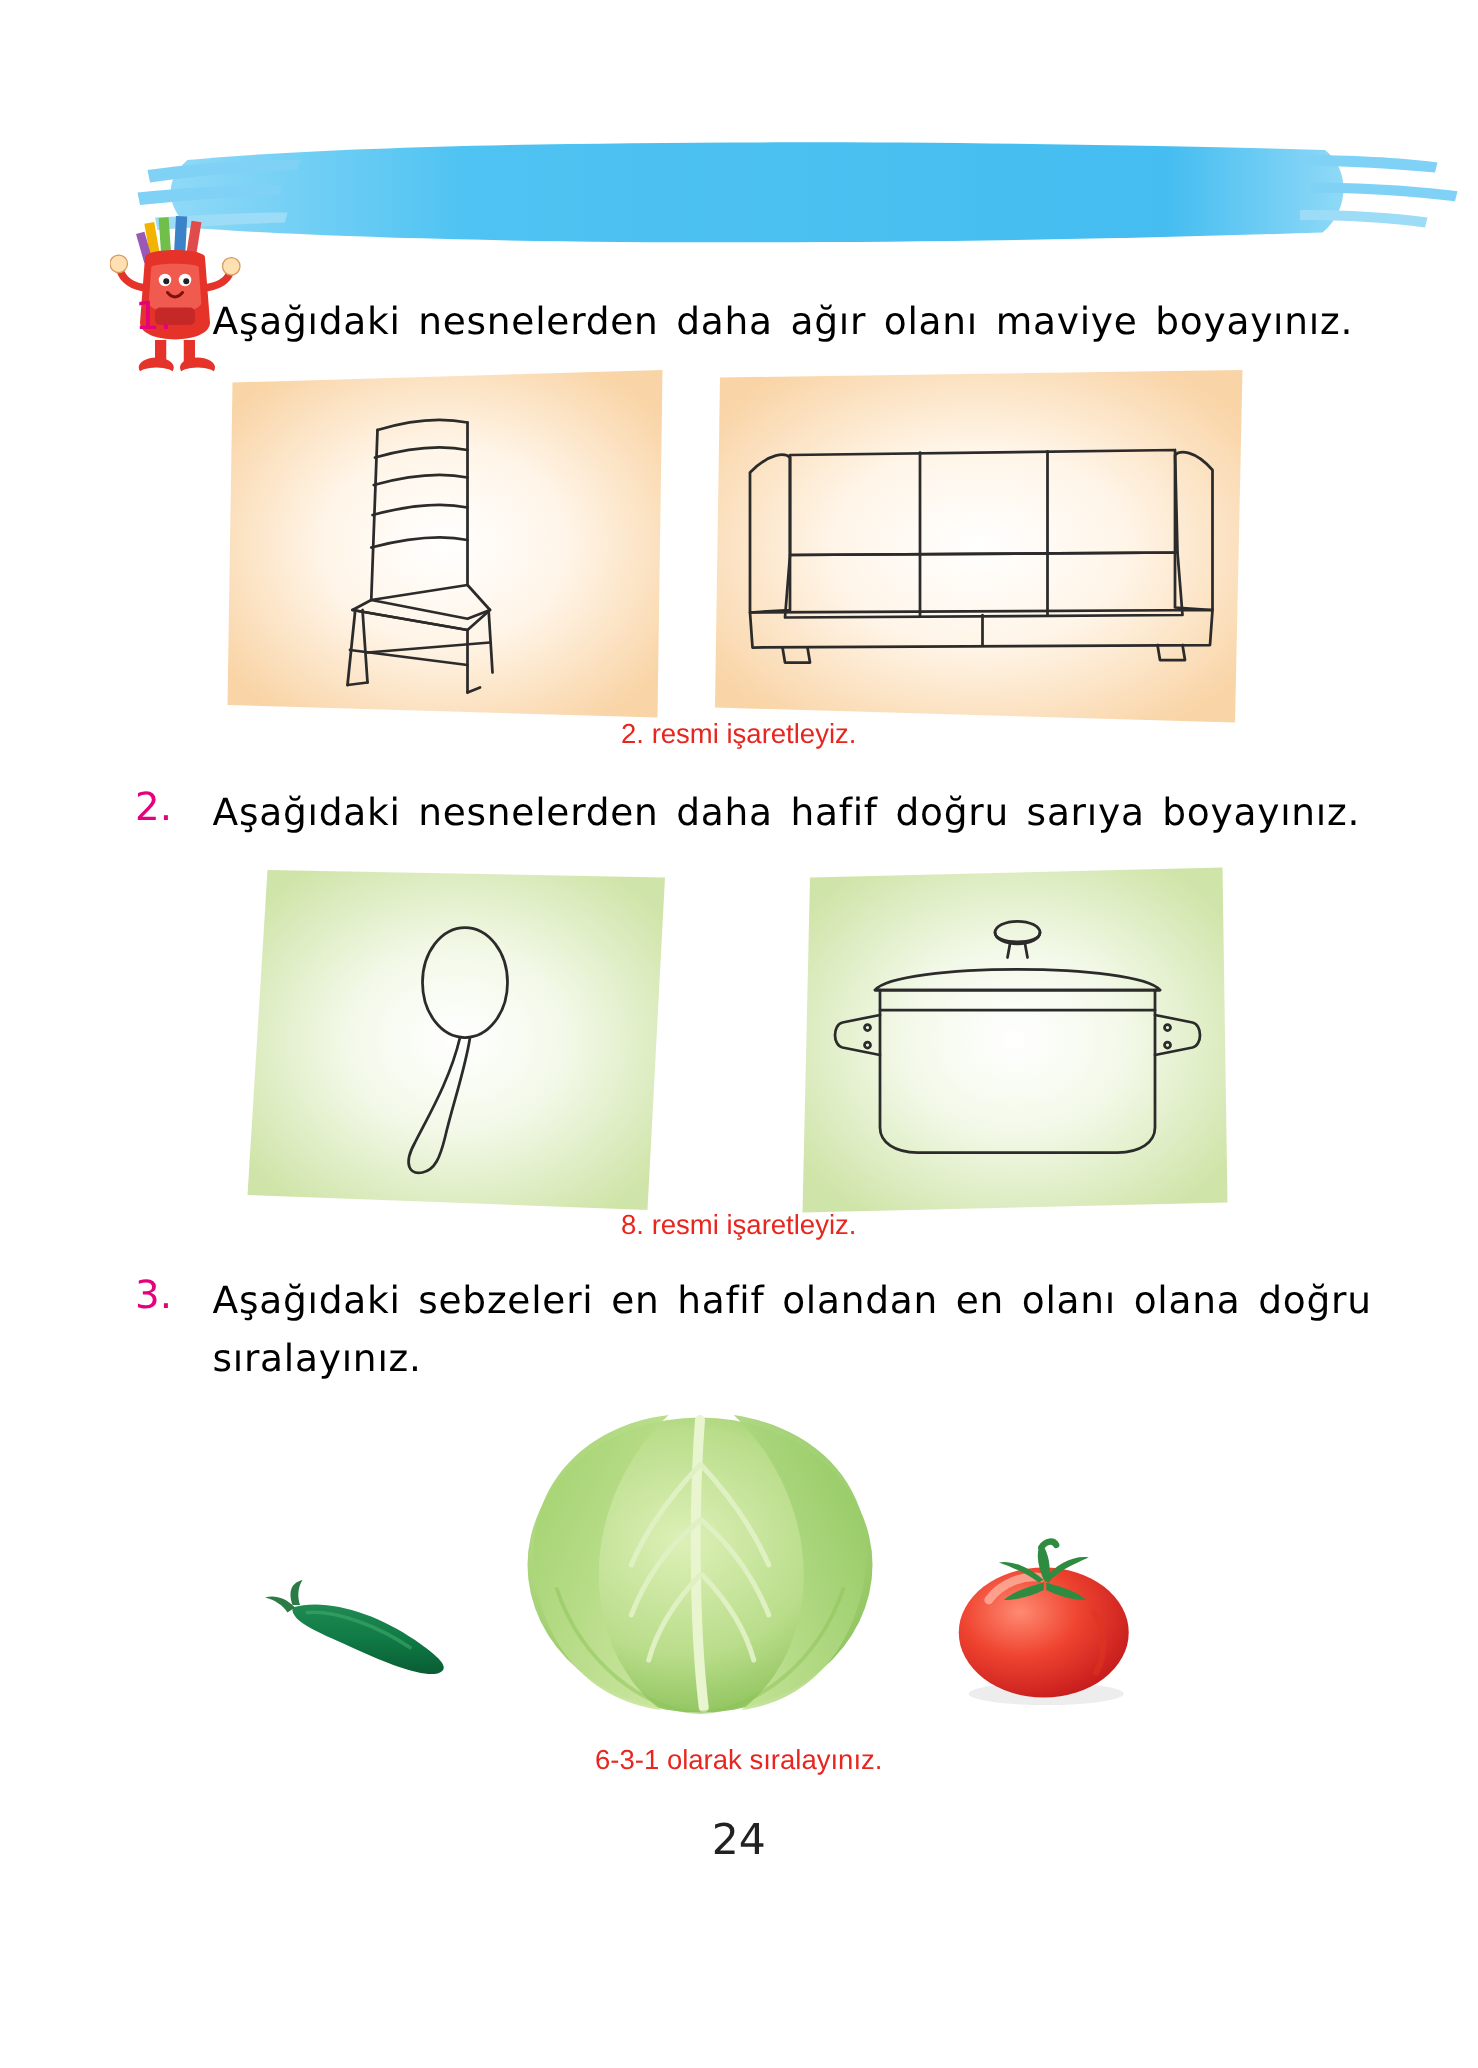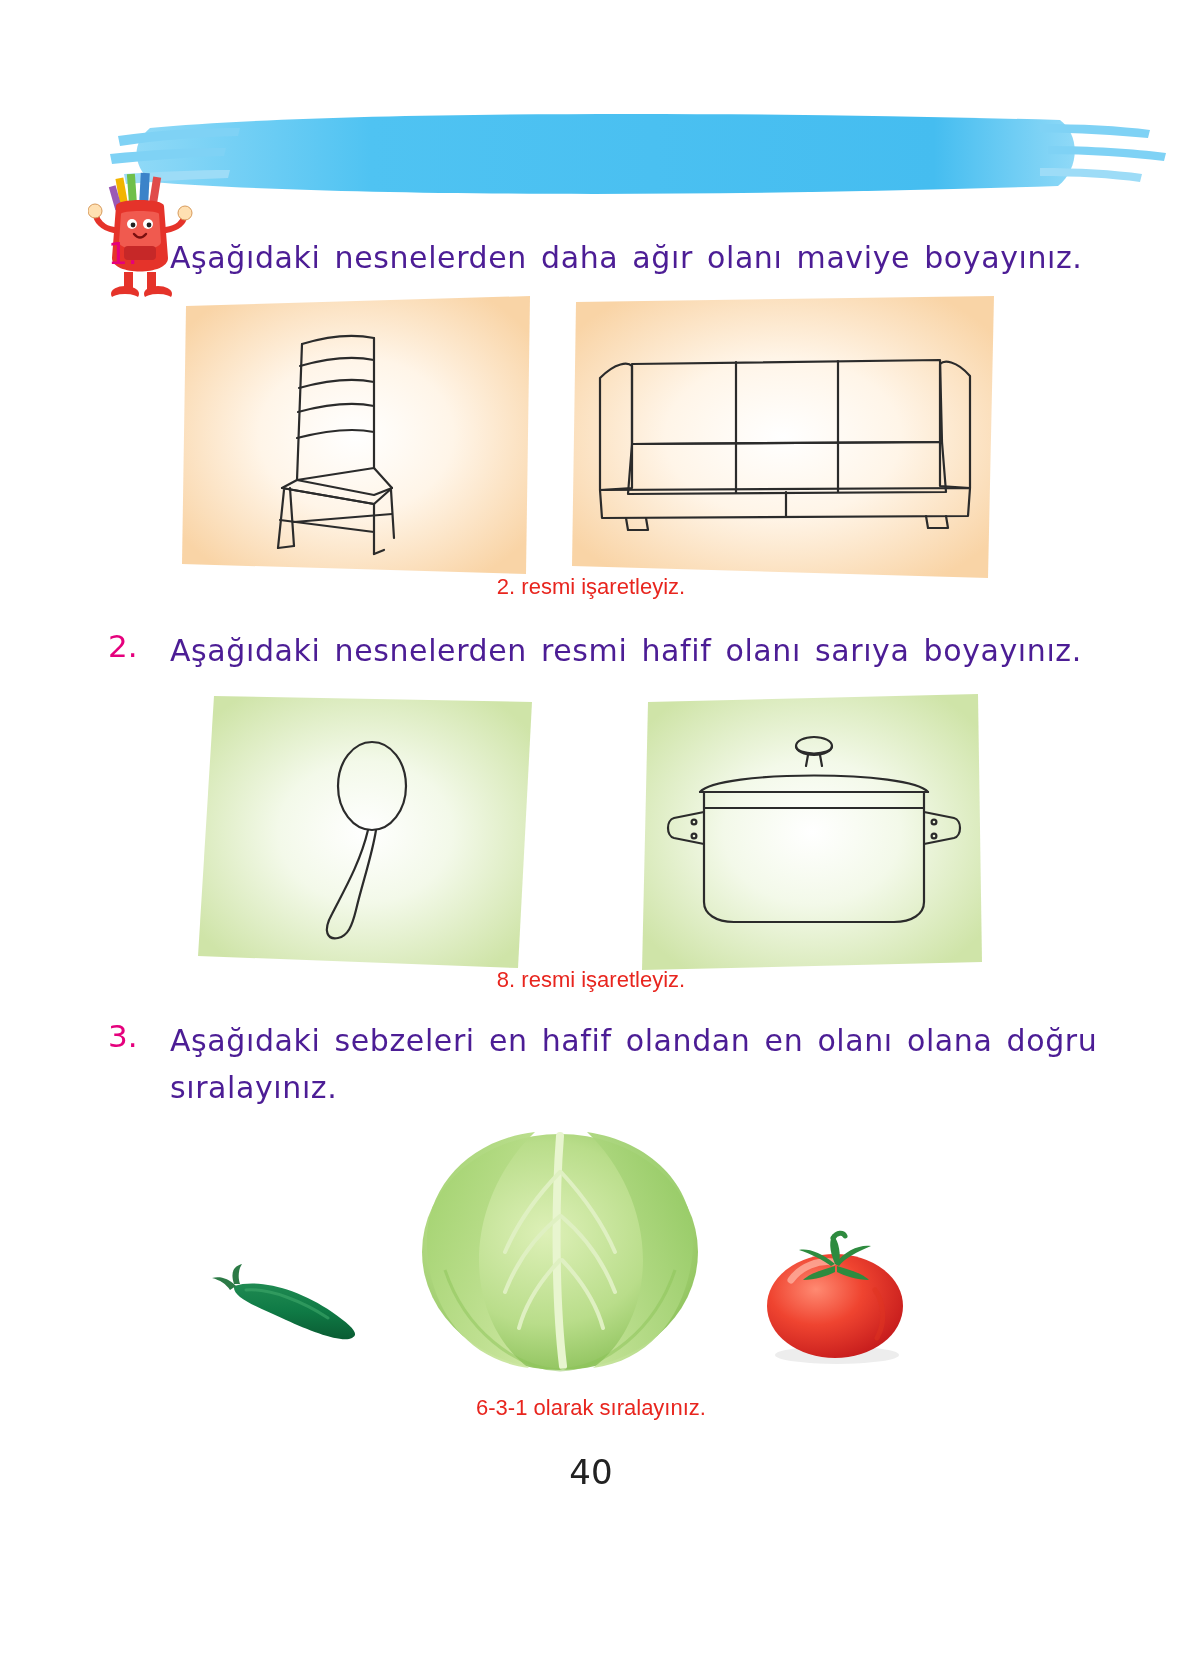--- a/index.html
+++ b/index.html
@@ -60,21 +60,21 @@
     color: #e5007d;
     font-family: "DejaVu Sans", sans-serif;
   }
   .q-text {
     position: absolute;
     left: 62px;
     top: 0;
     width: 948px;
     font-size: 30px;
     line-height: 1.55;
-    color: #4c1d95;
+    color: #000000;
     font-family: "DejaVu Sans", sans-serif;
     letter-spacing: 0.6px;
     word-spacing: 4px;
   }
 
   #q1 { top: 235px; }
   #q2 { top: 628px; }
   #q3 { top: 1018px; }
 
   
@@ -238,21 +238,21 @@
 
     <path d="M56 226 L58 238 L78 238 L76 226"></path>
     <path d="M356 224 L358 236 L378 236 L376 224"></path>
   </g>
 </svg>
 
 <div class="answer-note" id="ans1">2. resmi işaretleyiz.</div>
 
 <div class="question" id="q2">
   <div class="q-num">2.</div>
-  <div class="q-text">Aşağıdaki nesnelerden resmi hafif olanı sarıya boyayınız.</div>
+  <div class="q-text">Aşağıdaki nesnelerden daha hafif doğru sarıya boyayınız.</div>
 </div>
 
 <svg class="plate" id="plate-spoon" width="348" height="290" viewBox="0 0 348 290">
   <defs>
     <radialGradient id="grnGrad1" cx="0.5" cy="0.5" r="0.62">
       <stop offset="0" stop-color="#ffffff"></stop>
       <stop offset="0.42" stop-color="#f3f9e9"></stop>
       <stop offset="1" stop-color="#cfe4a8"></stop>
     </radialGradient>
   </defs>
@@ -364,13 +364,13 @@
       <path d="M90 34 C 84 20, 84 10, 88 4 C 94 12, 96 24, 94 34 Z"></path>
       <path d="M90 36 C 76 40, 64 44, 58 50 C 70 50, 82 46, 90 42 Z"></path>
       <path d="M92 36 C 106 40, 118 44, 124 50 C 112 50, 100 46, 92 42 Z"></path>
     </g>
     <path d="M88 8 C 92 2, 98 2, 100 6" stroke="#2e8b3f" stroke-width="5" fill="none" stroke-linecap="round"></path>
   </svg>
 </div>
 
 <div class="answer-note" id="ans3">6-3-1 olarak sıralayınız.</div>
 
-<div class="page-number">40</div>
+<div class="page-number">24</div>
 
 </body></html>

